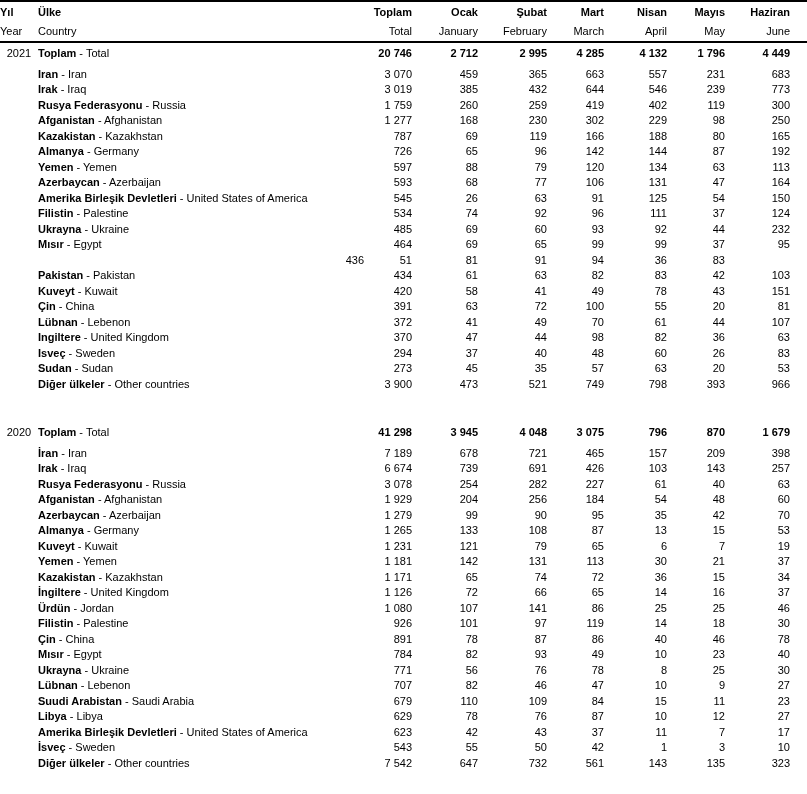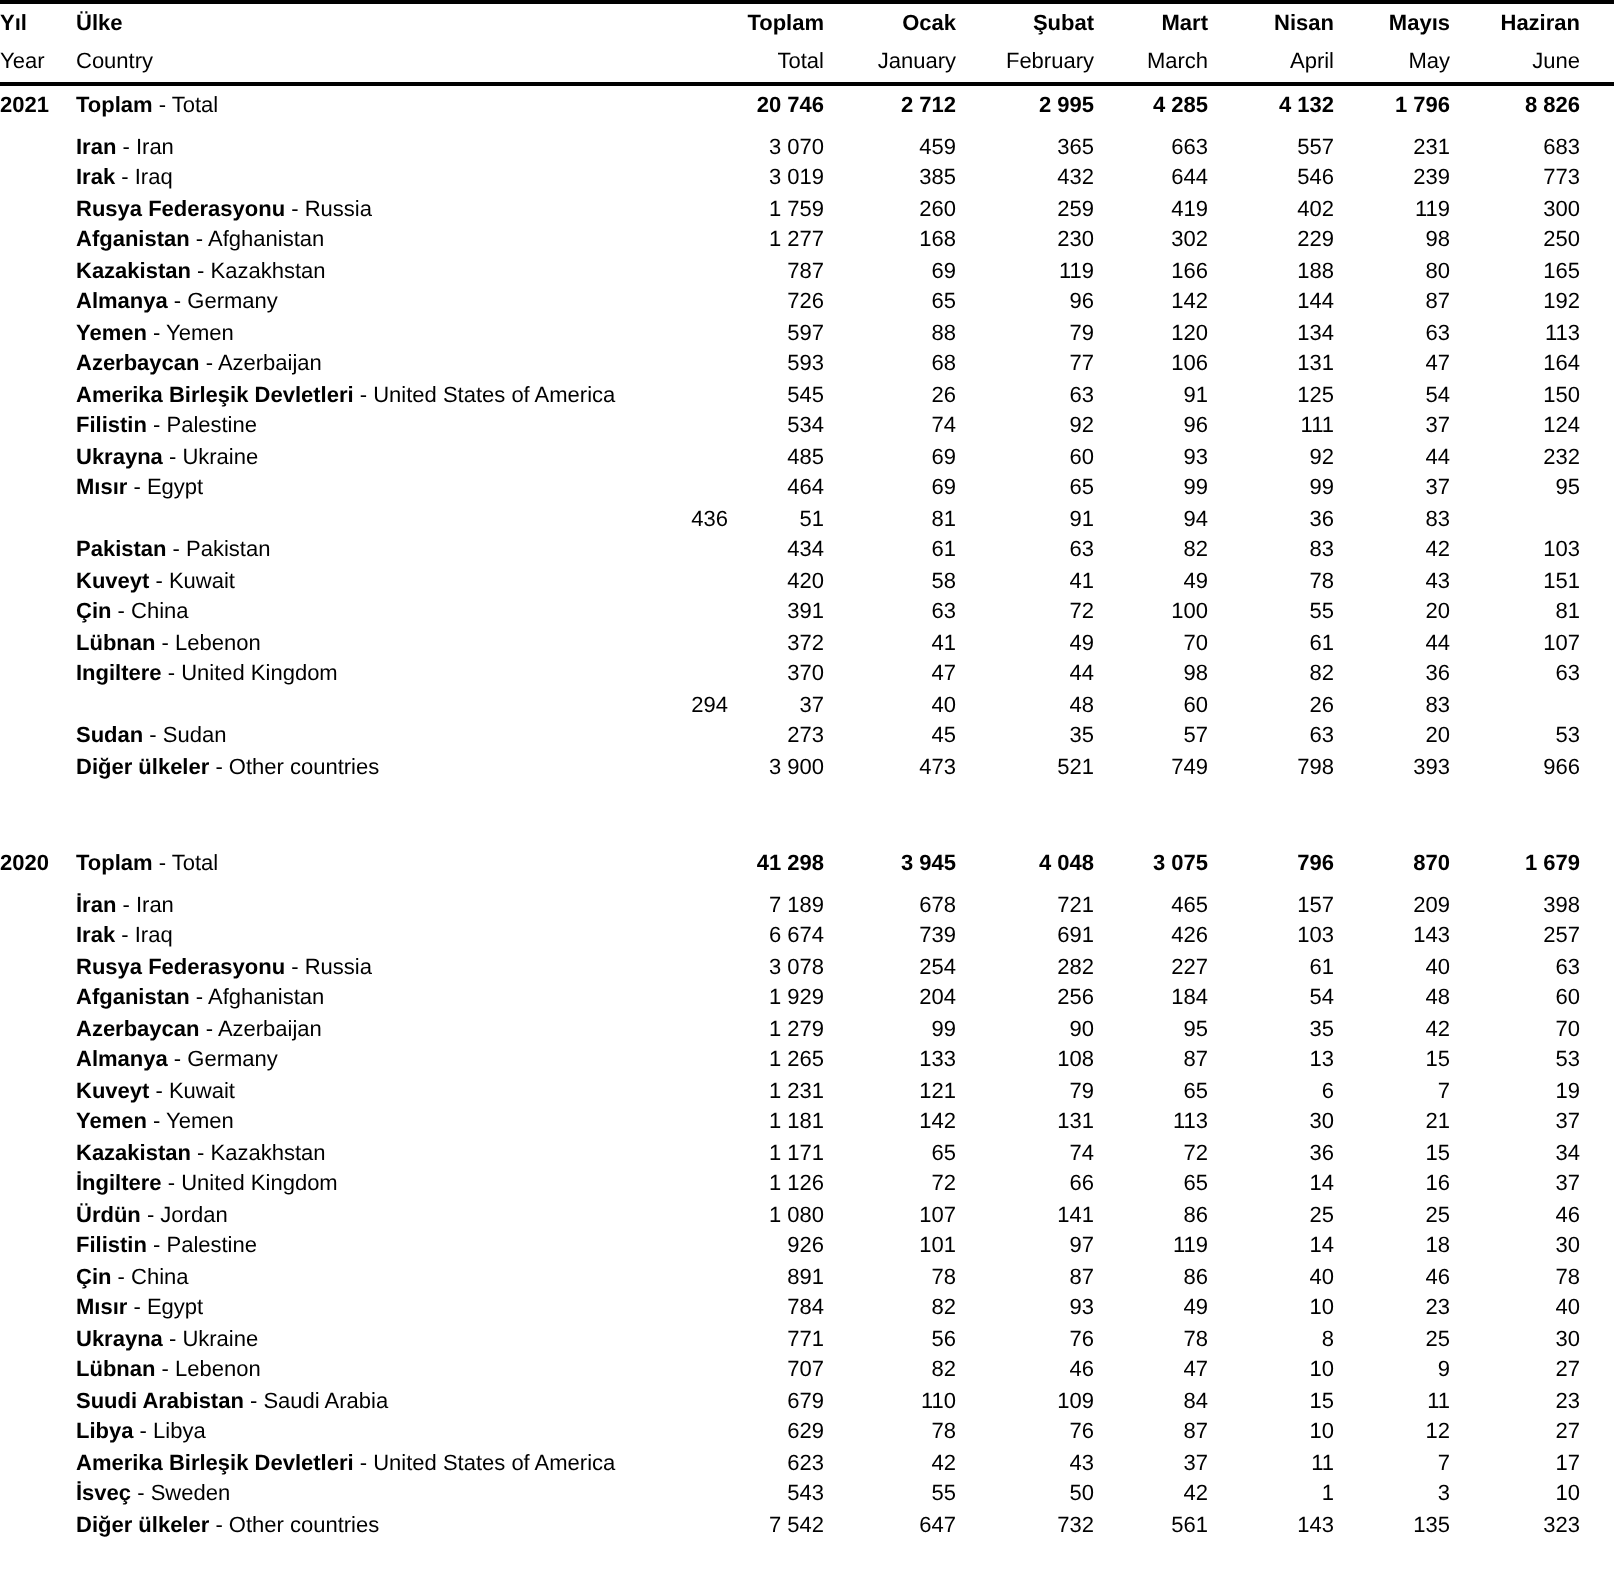--- a/index.html
+++ b/index.html
@@ -34,21 +34,21 @@
     height: 15.5px;
     white-space: nowrap;
   }
   .section { width: 790px; }
   .section-2021 { padding-top: 3px; }
   .section-2020 { margin-top: 33px; }
 
   .total-row { font-weight: bold; margin-bottom: 5px; }
   .total-row .lbl-en { font-weight: normal; }
 
-  .year-cell { font-weight: bold; }
+  .year-cell { font-weight: normal; text-align: center; }
   .lbl-tr { font-weight: bold; }
   .lbl-en { font-weight: normal; }
   .lbl-en::before { content: " - "; }
   .num-cell { text-align: right; }
   .cell { overflow: visible; }
 </style>
 </head>
 <body>
 
 <div class="page">
@@ -85,21 +85,21 @@
       <div class="section section-2021">
         <div class="row total-row">
           <div class="cell year-cell">2021</div>
           <div class="cell label-cell"><span class="lbl-tr">Toplam</span><span class="lbl-en">Total</span></div>
           <div class="cell num-cell">20 746</div>
           <div class="cell num-cell">2 712</div>
           <div class="cell num-cell">2 995</div>
           <div class="cell num-cell">4 285</div>
           <div class="cell num-cell">4 132</div>
           <div class="cell num-cell">1 796</div>
-          <div class="cell num-cell">8 826</div>
+          <div class="cell num-cell">4 449</div>
         </div>
         <div class="row">
           <div class="cell year-cell"></div>
           <div class="cell label-cell"><span class="lbl-tr">Iran</span><span class="lbl-en">Iran</span></div>
           <div class="cell num-cell">3 070</div>
           <div class="cell num-cell">459</div>
           <div class="cell num-cell">365</div>
           <div class="cell num-cell">663</div>
           <div class="cell num-cell">557</div>
           <div class="cell num-cell">231</div>
@@ -286,20 +286,21 @@
           <div class="cell num-cell">370</div>
           <div class="cell num-cell">47</div>
           <div class="cell num-cell">44</div>
           <div class="cell num-cell">98</div>
           <div class="cell num-cell">82</div>
           <div class="cell num-cell">36</div>
           <div class="cell num-cell">63</div>
         </div>
         <div class="row">
           <div class="cell year-cell"></div>
+          <div class="cell label-cell"><span class="lbl-tr">Isveç</span><span class="lbl-en">Sweden</span></div>
           <div class="cell num-cell">294</div>
           <div class="cell num-cell">37</div>
           <div class="cell num-cell">40</div>
           <div class="cell num-cell">48</div>
           <div class="cell num-cell">60</div>
           <div class="cell num-cell">26</div>
           <div class="cell num-cell">83</div>
         </div>
         <div class="row">
           <div class="cell year-cell"></div>

